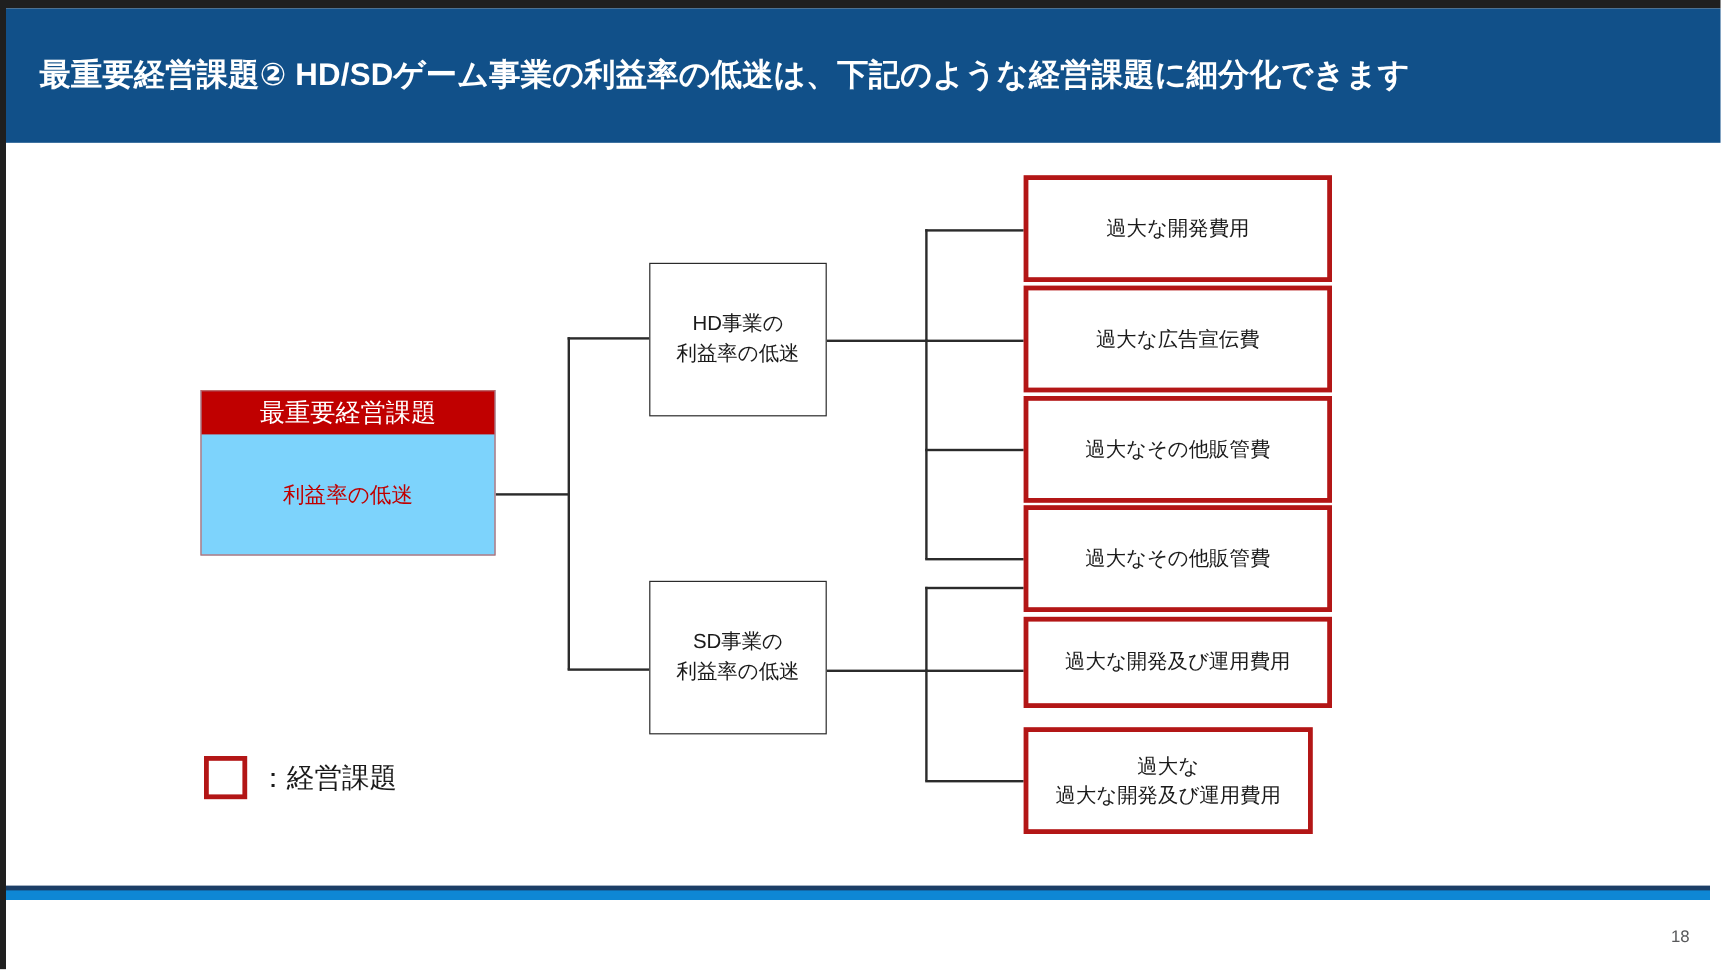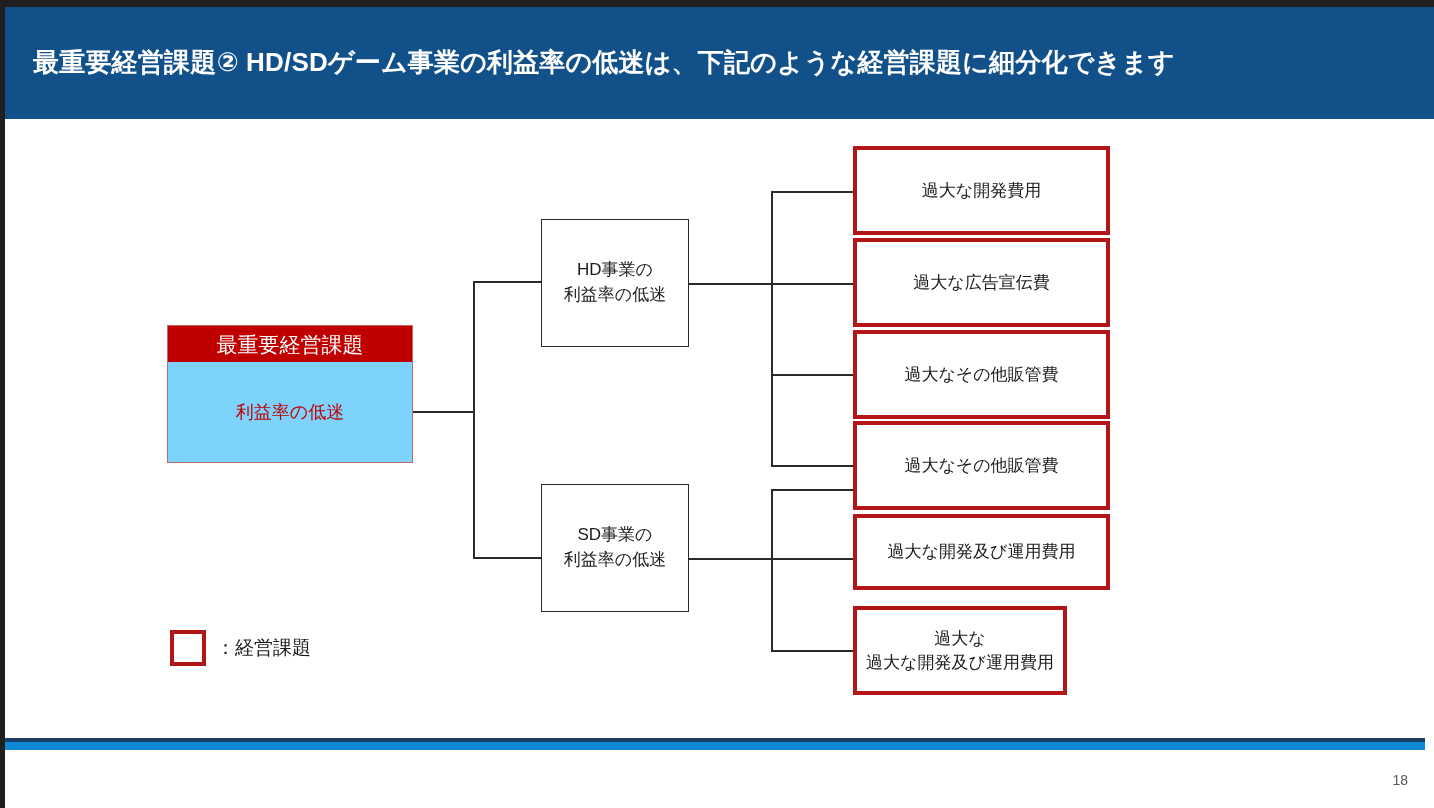--- a/index.html
+++ b/index.html
@@ -138,21 +138,21 @@
   }
   .legend-swatch {
     width: 36px;
     height: 36px;
     box-sizing: border-box;
     border: 4px solid #b31616;
     background: #ffffff;
   }
   .legend-label {
     margin-left: 10px;
-    font-size: 19px;
+    font-size: 23px;
     color: #1a1a1a;
     white-space: nowrap;
   }
   .nl { display: block; }
 </style>
 </head>
 <body>
 
 <div id="slide">
 
@@ -223,21 +223,21 @@
       <span class="nl">過大なその他販管費</span>
     </div>
   </div>
 
   <div class="node node-issue" style="left:853px; top:514px; width:257px; height:76px;">
     <div>
       <span class="nl">過大な開発及び運用費用</span>
     </div>
   </div>
 
-  <div class="node node-issue" style="left:853px; top:606px; width:214px; height:89px;">
+  <div class="node node-issue" style="left:853px; top:606px; width:241px; height:89px;">
     <div>
       <span class="nl">過大な</span>
       <span class="nl">過大な開発及び運用費用</span>
     </div>
   </div>
 
   <div class="legend" style="left:170px; top:630px;">
     <div class="legend-swatch"></div>
     <div class="legend-label">：経営課題</div>
   </div>

